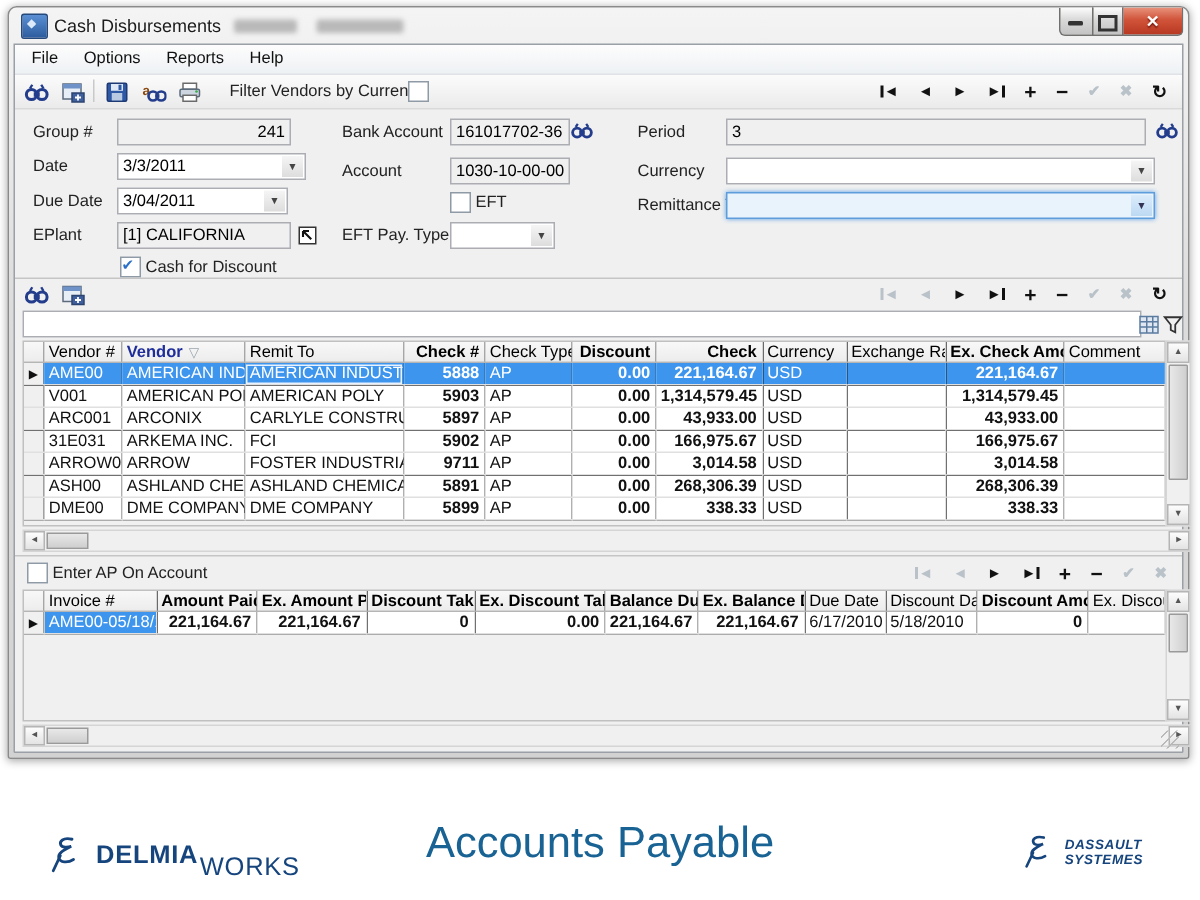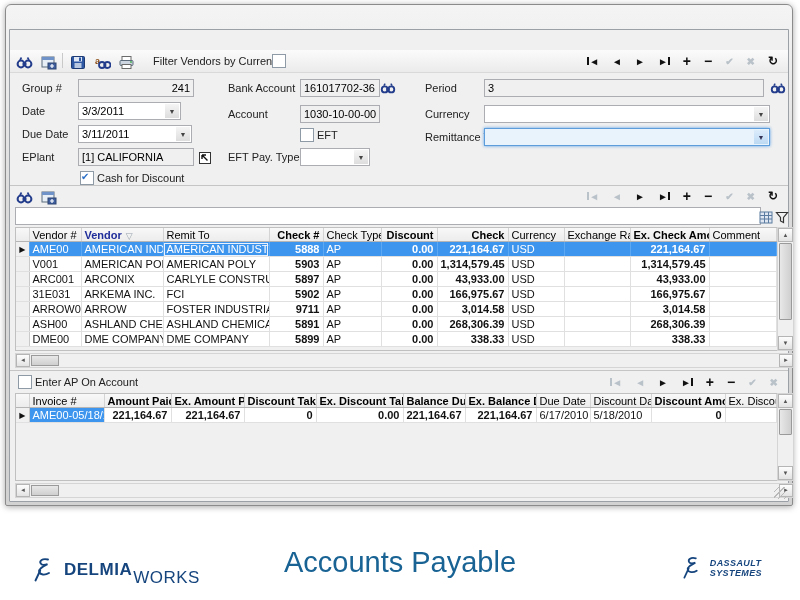--- a/index.html
+++ b/index.html
@@ -101,23 +101,42 @@
   .brand-left .t2{font-size:17px;font-weight:normal;color:#16457e;letter-spacing:.5px;margin-top:16px;}
   .brand-right{position:absolute;right:38px;top:556px;display:flex;align-items:center;gap:5px;}
   .brand-right .txt{font-size:9px;font-weight:bold;font-style:italic;color:#16457e;line-height:10px;letter-spacing:.4px;}
   .ico-svg{display:inline-block;vertical-align:middle;}
 </style>
 </head>
 <body>
 
 <div class="window">
 
+  <div class="titlebar">
+    <div class="app-icon"></div>
+    <div class="title-text">Cash Disbursements</div>
+    <div class="redact r1"></div>
+    <div class="redact r2"></div>
+    <div class="winbtn btn-min">
+        <span></span>
+      </div>
+    <div class="winbtn btn-max">
+        <span></span>
+      </div>
+    <div class="winbtn btn-close"><span>✕</span></div>
+  </div>
 
   <div class="content">
 
+    <div class="menubar">
+      <span class="menu-item" style="margin-left:4px">File</span>
+      <span class="menu-item">Options</span>
+      <span class="menu-item">Reports</span>
+      <span class="menu-item">Help</span>
+    </div>
 
     <div class="toolbar">
       <span class="tb-ico" style="left:6px">
         <svg class="ico-svg" width="17" height="15" viewBox="0 0 17 15">
             <circle cx="5" cy="9" r="3.4" fill="none" stroke="#233d8c" stroke-width="2"></circle>
             <circle cx="12" cy="9" r="3.4" fill="none" stroke="#233d8c" stroke-width="2"></circle>
             <rect x="6.5" y="7.5" width="4" height="3" fill="#233d8c"></rect>
             <path d="M4 5 L5.5 2.5 M13 5 L11.5 2.5" stroke="#233d8c" stroke-width="1.6"></path>
           </svg>
       </span>
@@ -188,28 +207,28 @@
             <span>↻</span>
           </span>
       </div>
     </div>
 
     <div>
       <span class="flabel" style="left:12px;top:52px">Group #</span>
       <span class="field ralign" style="left:68px;top:49px;width:108px">241</span>
 
       <span class="flabel" style="left:12px;top:75px">Date</span>
-      <span class="combo" style="left:68px;top:72px;width:103px">
+      <span class="combo" style="left:68px;top:72px;width:126px">
         <span class="val">3/3/2011</span>
           <span class="arrow flat">▼</span>
       </span>
 
       <span class="flabel" style="left:12px;top:98px">Due Date</span>
       <span class="combo" style="left:68px;top:95px;width:114px">
-        <span class="val">3/11/2011</span>
+        <span class="val">3/04/2011</span>
           <span class="arrow flat">▼</span>
       </span>
 
       <span class="flabel" style="left:12px;top:121px">EPlant</span>
       <span class="field" style="left:68px;top:118px;width:108px">[1] CALIFORNIA</span>
       <span class="tb-ico" style="left:188px;top:118px">
         <svg class="ico-svg" width="14" height="14" viewBox="0 0 14 14">
             <rect x="1.5" y="1.5" width="11" height="11" fill="#fff" stroke="#333"></rect>
             <path d="M9.5 9.5 L4 4 M4 4 h4 M4 4 v4" stroke="#111" stroke-width="1.4" fill="none"></path>
           </svg>

